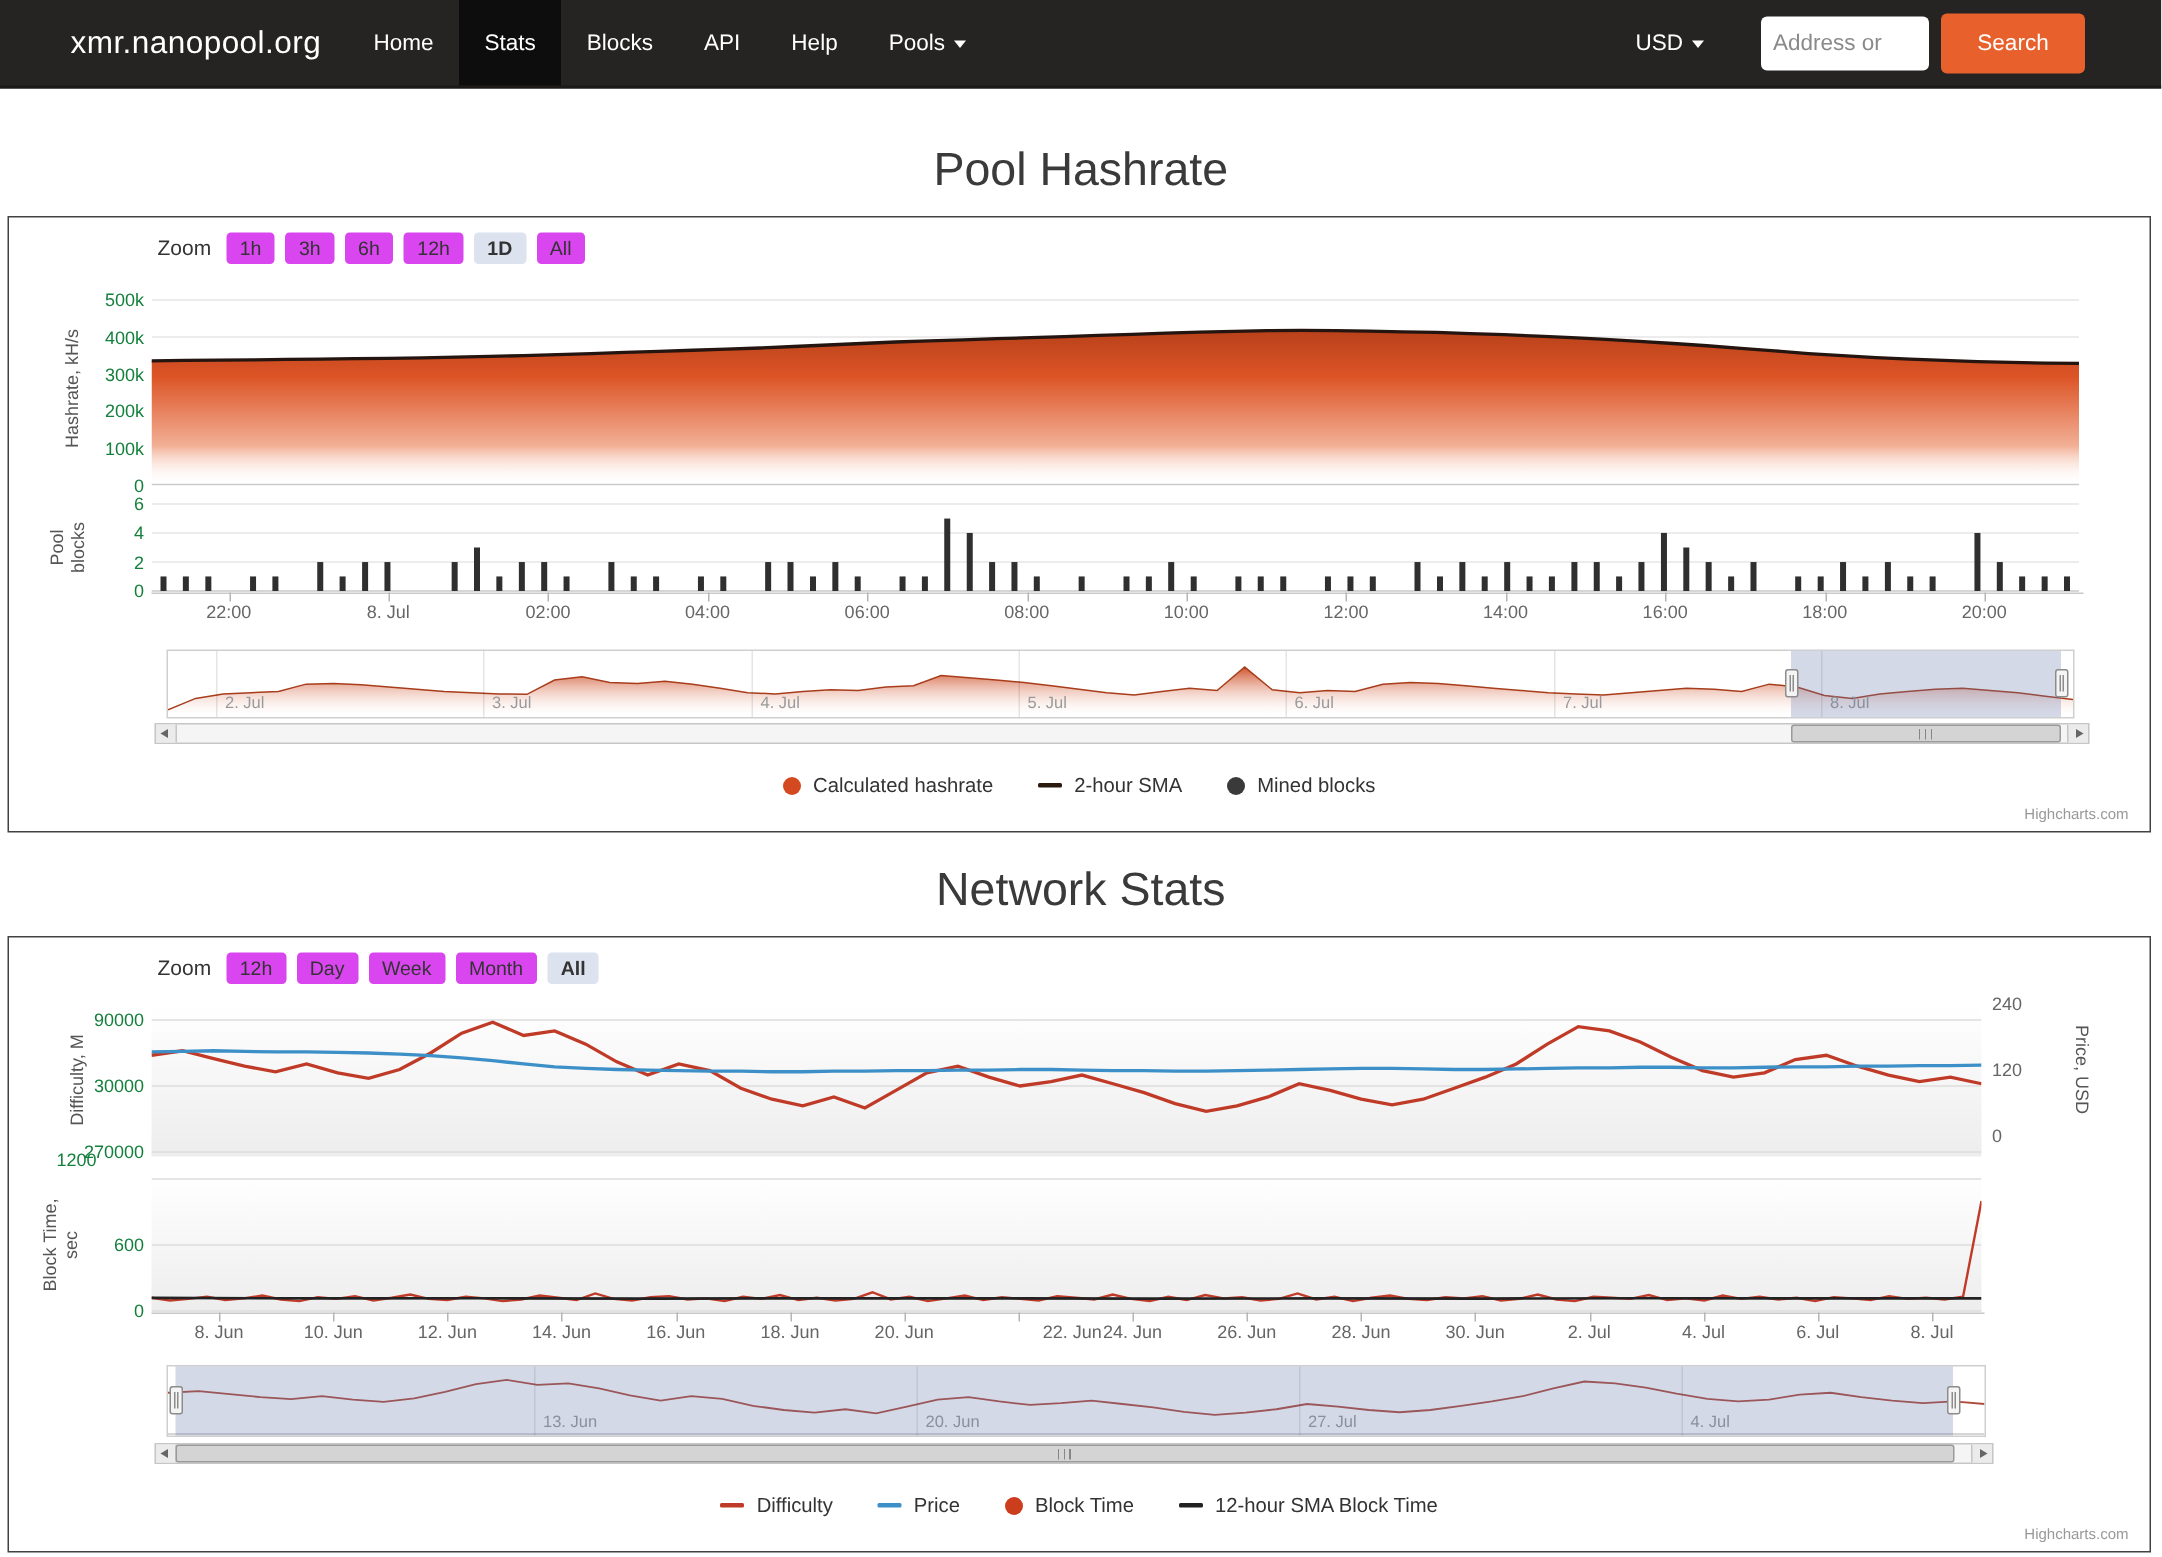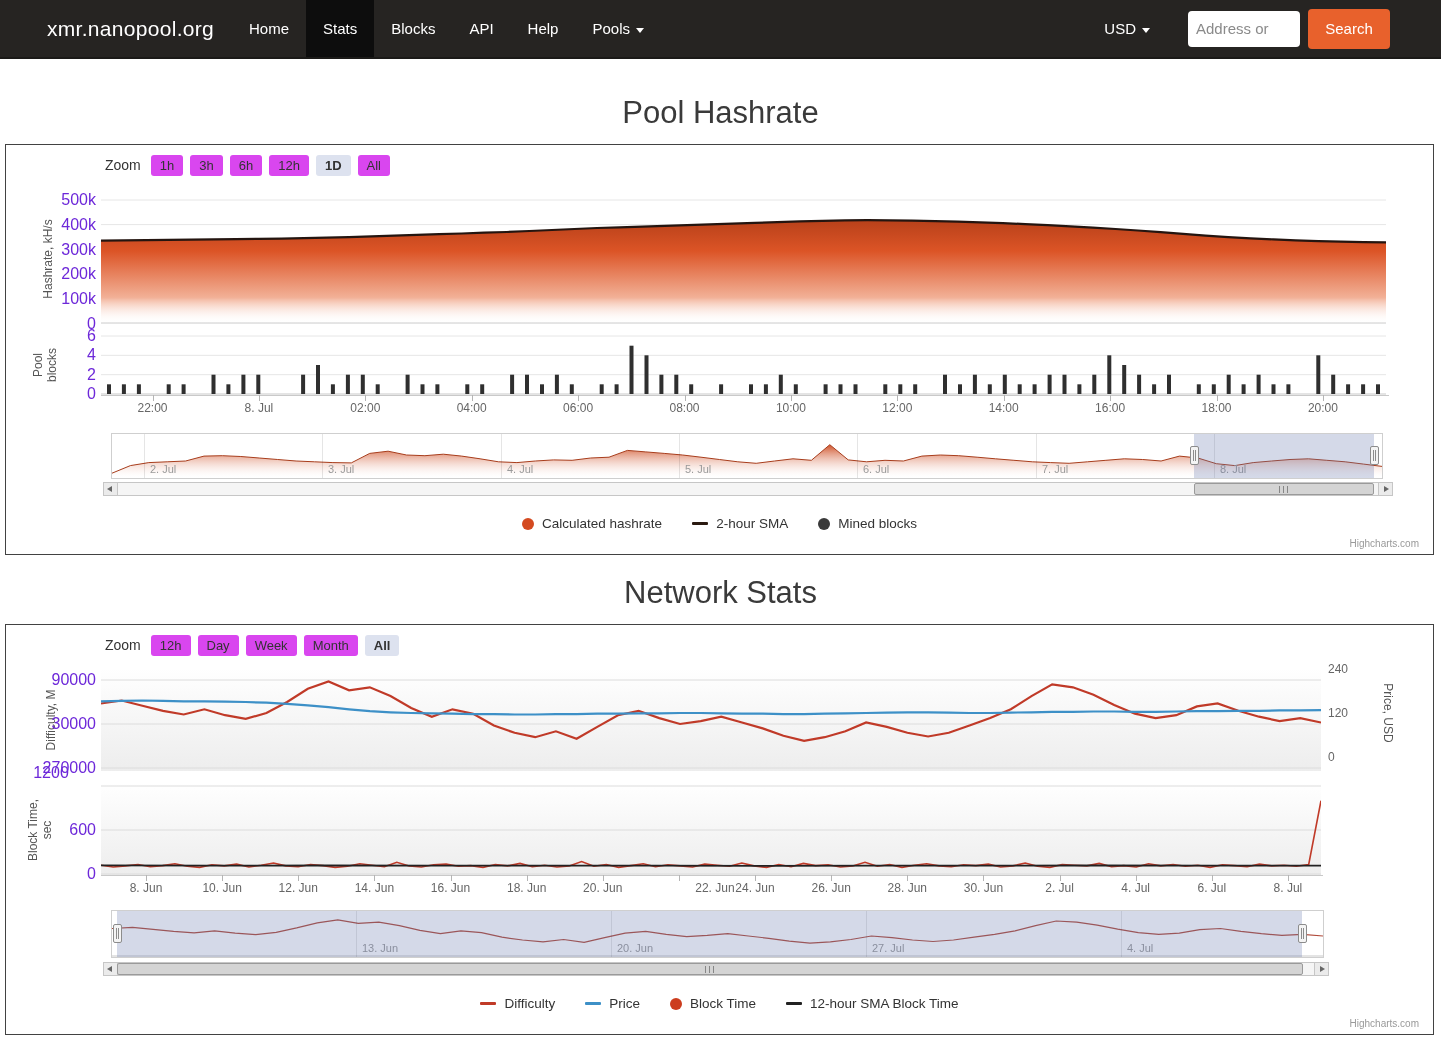--- a/index.html
+++ b/index.html
@@ -9,42 +9,42 @@
   .navbar{position:absolute;left:0;top:0;width:1441px;height:57px;background:#262422;border-bottom:2px solid #1b1a18;}
   .brand{position:absolute;left:47px;top:0;height:57px;line-height:57px;color:#fff;font-size:21px;letter-spacing:.3px;}
   .nav-items{position:absolute;left:232px;top:0;height:57px;display:flex;}
   .nav-item{height:57px;line-height:57px;padding:0 17px;color:#fff;font-size:15px;cursor:pointer;}
   .nav-item.active{background:#0d0d0d;}
   .caret{display:inline-block;width:0;height:0;border-left:4px solid transparent;border-right:4px solid transparent;border-top:5px solid #fff;margin-left:6px;vertical-align:middle;}
   .nav-right{position:absolute;right:51px;top:0;height:57px;display:flex;align-items:center;}
   .currency{color:#fff;font-size:15px;margin-right:38px;cursor:pointer;}
   .addr-input{width:96px;height:36px;border:none;border-radius:4px;padding:0 8px;font-size:15px;color:#333;outline:none;background:#fff;font-family:"Liberation Sans",sans-serif;}
   .addr-input::placeholder{color:#8a8a8a;}
-  .search-btn{margin-left:8px;width:82px;height:40px;border:none;border-radius:4px;background:#e8612c;color:#fff;font-size:15px;cursor:pointer;font-family:"Liberation Sans",sans-serif;}
+  .search-btn{margin-left:8px;width:96px;height:40px;border:none;border-radius:4px;background:#e8612c;color:#fff;font-size:15px;cursor:pointer;font-family:"Liberation Sans",sans-serif;}
 
   
   .big-title{position:absolute;left:0;width:1441px;text-align:center;font-size:31px;font-weight:400;color:#3a3a3a;margin:0;}
   .t1{top:95px;}
   .t2{top:575px;}
 
   
   .panel{position:absolute;left:5px;width:1429px;height:411px;border:1px solid #424242;background:#fff;box-sizing:border-box;}
   .p1{top:144px;}
   .p2{top:624px;}
 
   .zoom-row{position:absolute;left:99px;top:12px;display:flex;align-items:center;font-size:14px;color:#333;}
   .zoom-word{margin-right:10px;}
   .zbtn{margin-right:7px;padding:3px 9px;background:#d946ef;border-radius:3px;color:#333;font-size:13px;cursor:pointer;}
   .zbtn.sel{background:#dde2ef;font-weight:bold;}
 
   svg{position:absolute;display:block;}
   .plot-bg1{background:#fff;}
   .plot-bg2{background:linear-gradient(180deg,#ffffff 0%,#ededed 100%);}
 
-  .ylab{position:absolute;width:88px;text-align:right;font-size:16px;color:#6d28d9;line-height:16px;}
+  .ylab{position:absolute;width:88px;text-align:right;font-size:12px;color:#15803d;line-height:16px;}
   .ylab-r{position:absolute;text-align:left;font-size:12px;color:#666;line-height:16px;}
   .xlab{position:absolute;transform:translateX(-50%);font-size:12px;color:#666;white-space:nowrap;}
   .tick{position:absolute;width:1px;height:6px;background:#b5b5b5;}
   .axis-line{position:absolute;height:1px;background:#c9c9c9;}
   .vt{position:absolute;white-space:nowrap;font-size:12px;color:#555;transform:translate(-50%,-50%) rotate(-90deg);text-align:center;line-height:14px;}
   .vt-cw{transform:translate(-50%,-50%) rotate(90deg);}
 
   .navig{position:absolute;border:1px solid #cfcfcf;box-sizing:border-box;background:#fff;}
   .navlab{position:absolute;bottom:3px;font-size:11px;color:#9a9a9a;white-space:nowrap;}
   .navgrid{position:absolute;top:0;bottom:0;width:1px;background:rgba(0,0,0,0.10);}

